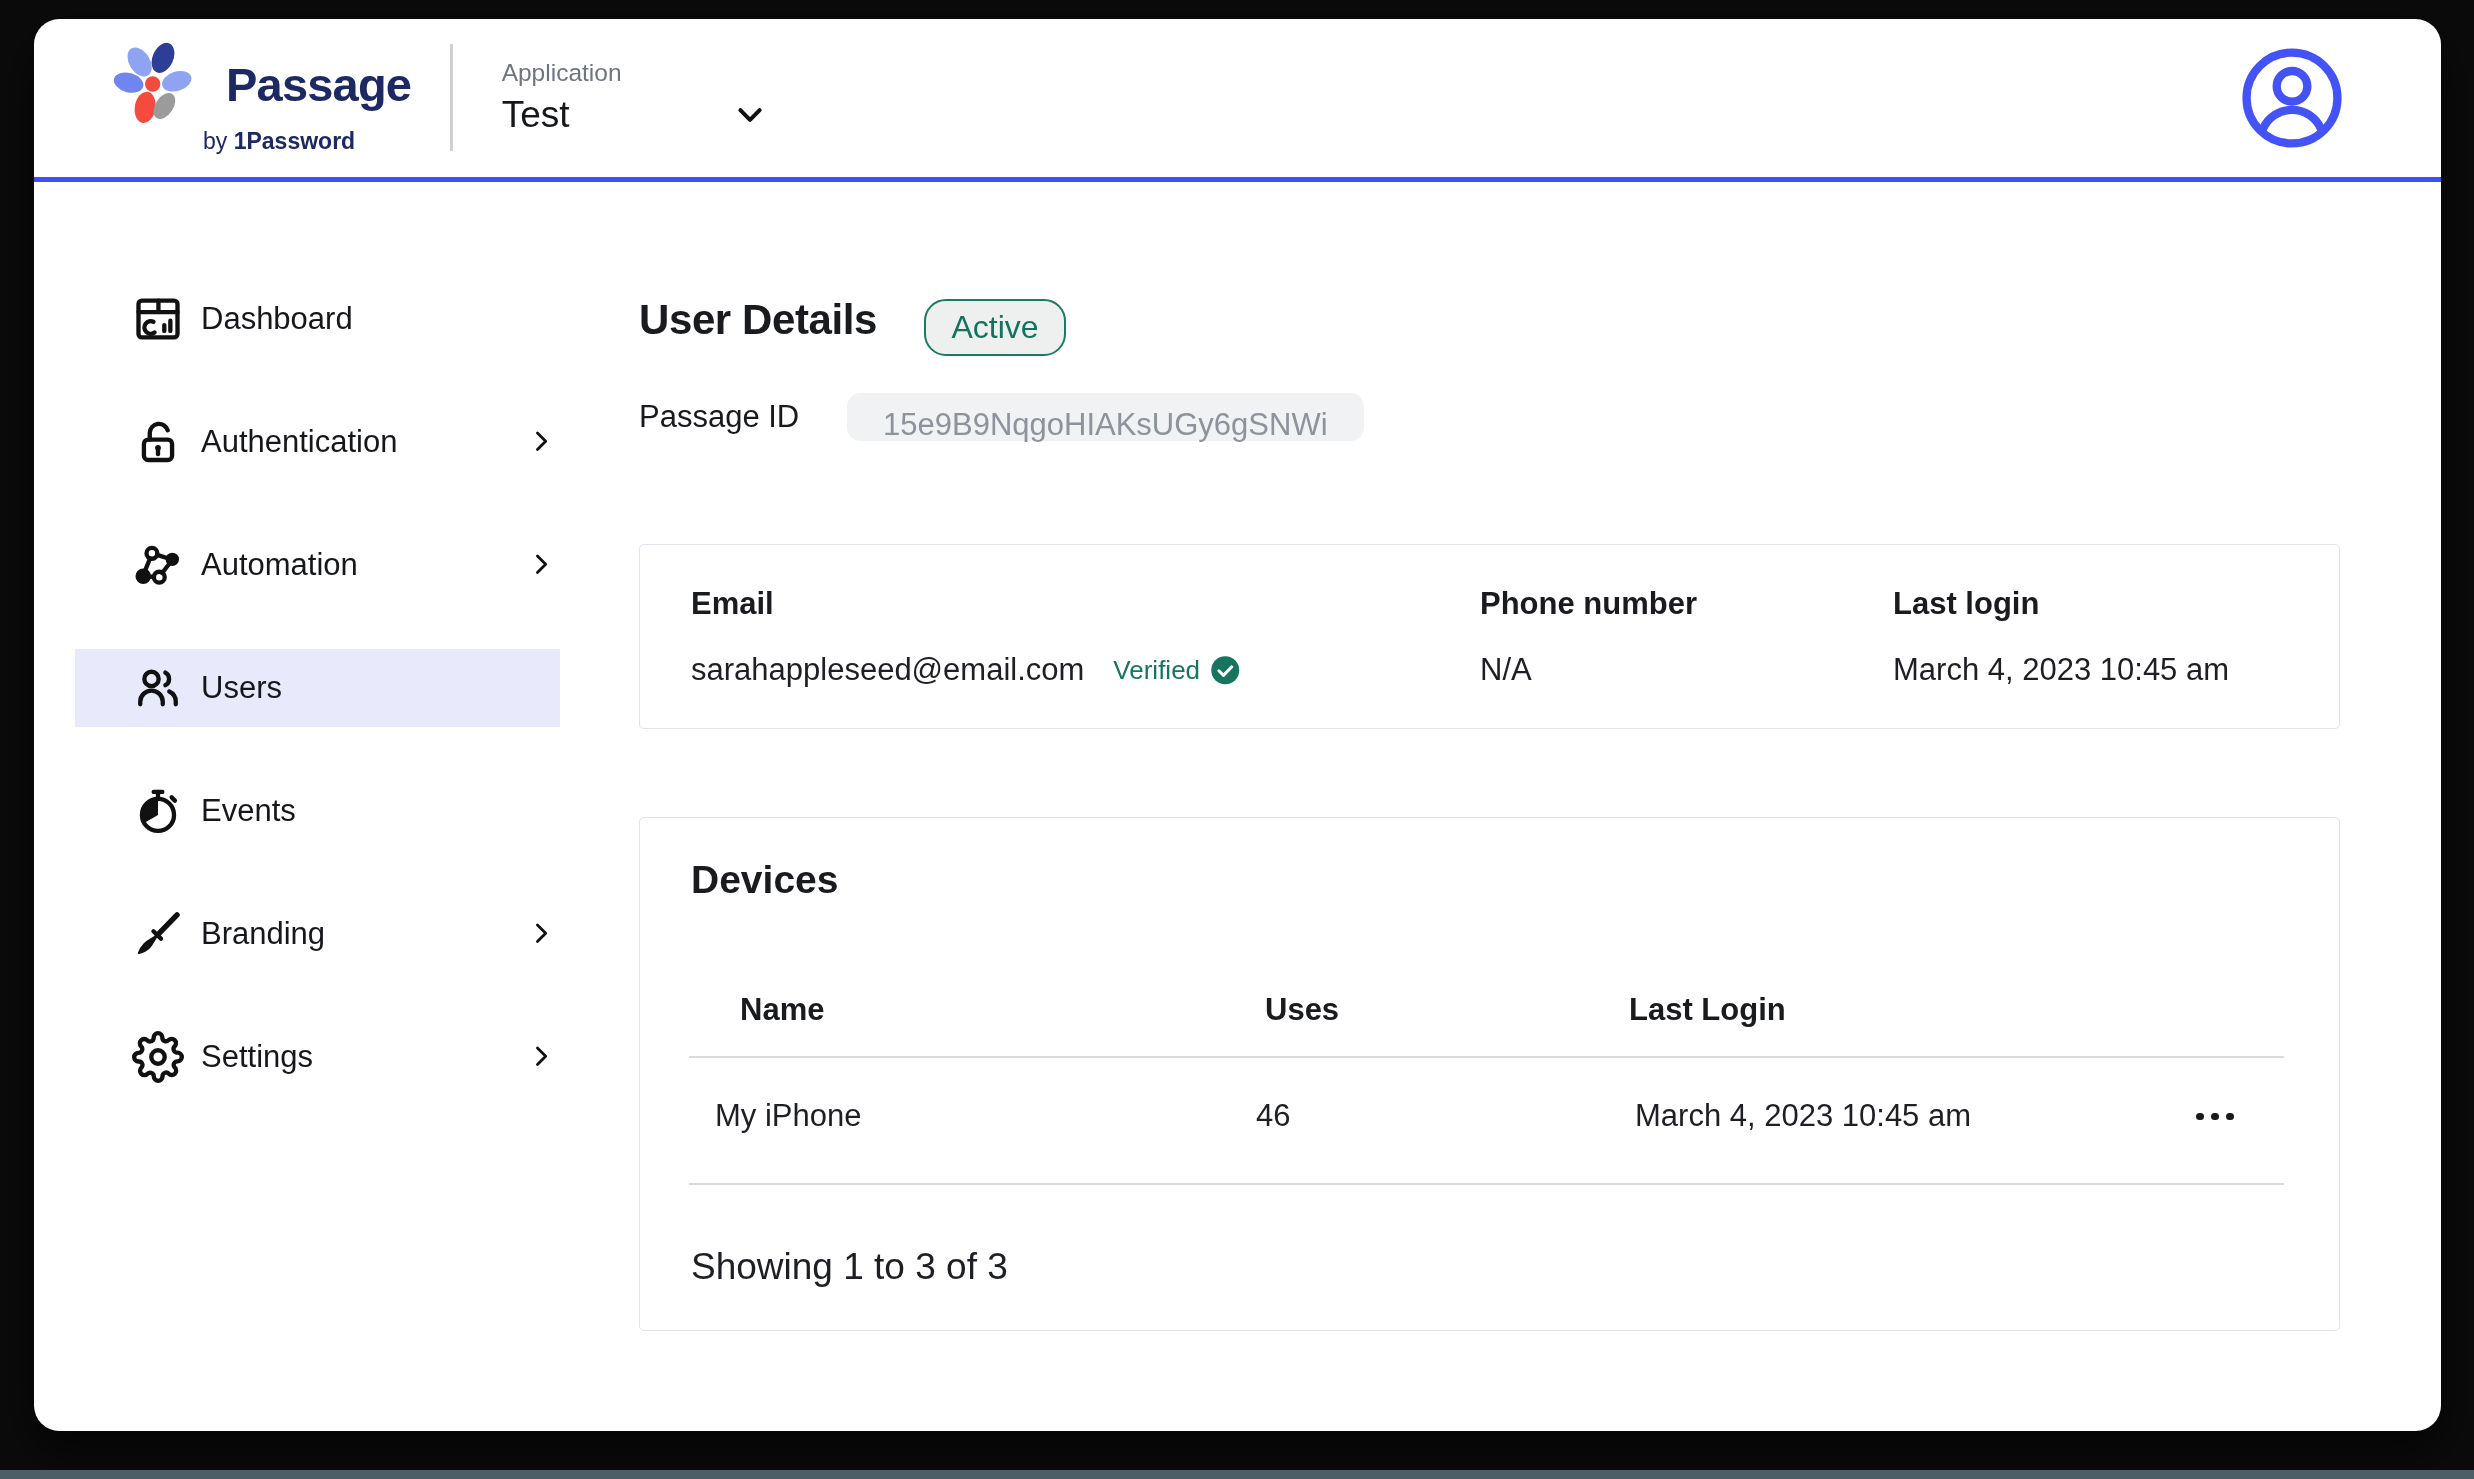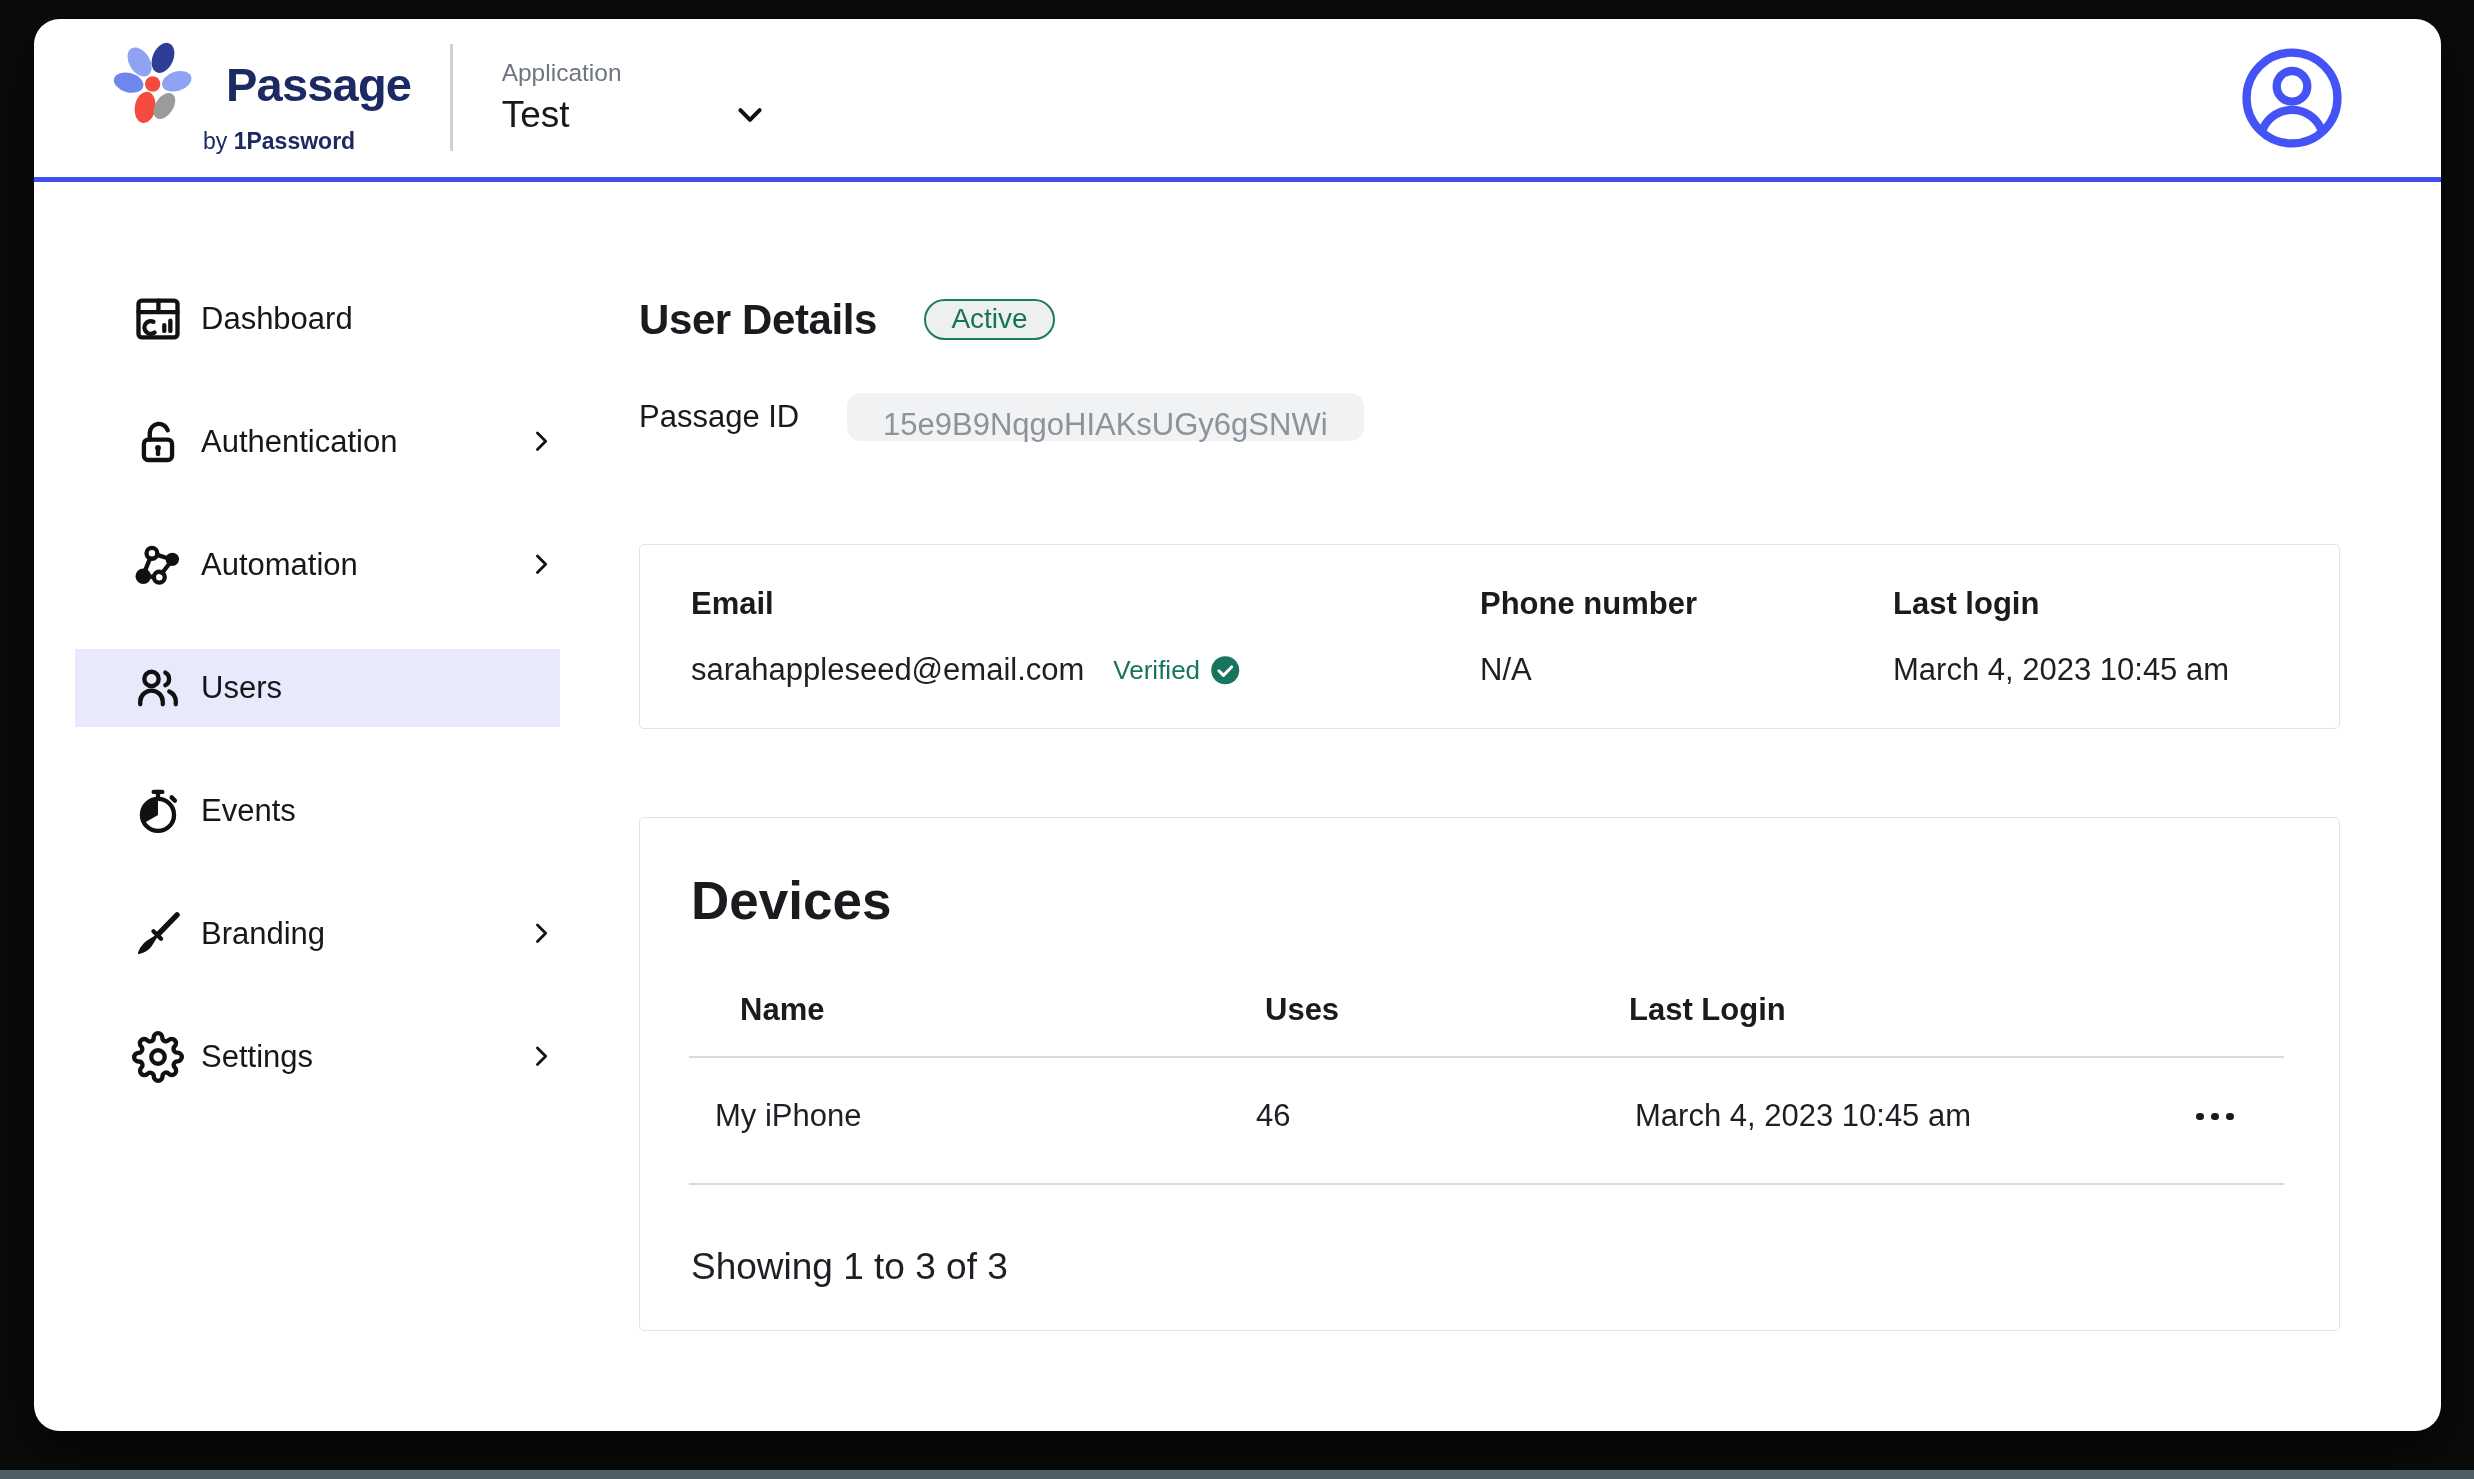--- a/index.html
+++ b/index.html
@@ -43,39 +43,39 @@
   .side-item.active { background:#e8eafb; }
   .side-icon { width:52px; height:52px; flex:0 0 52px; }
   .side-icon svg { width:52px; height:52px; }
   .side-label { margin-left:17px; font-size:31px; color:#15171b; }
   .side-chevron { margin-left:auto; width:30.5px; height:30.5px; }
   
   .main { position:absolute; left:605px; top:182px; width:1802px; }
   .title-row { position:absolute; top:95px; left:0; display:flex; align-items:flex-start; gap:47px; }
   .page-title { font-size:42px; font-weight:bold; color:#191b1f; letter-spacing:-0.4px; }
   .status-badge {
-    margin-top:3.4px; height:41px; padding:0 25.4px; border:2.5px solid #1b7a64; border-radius:22px;
-    background:#edf0ef; color:#15735d; font-size:28px; display:flex; align-items:center;
+    margin-top:3.4px; height:57px; padding:0 25.4px; border:2.5px solid #1b7a64; border-radius:22px;
+    background:#edf0ef; color:#15735d; font-size:32px; display:flex; align-items:center;
   }
   .passage-id-row { position:absolute; top:192px; left:0; display:flex; align-items:center; }
   .passage-id-label { font-size:31px; color:#17191d; width:208px; }
   .passage-id-pill {
     height:48px; line-height:64px; background:#f1f2f4; border-radius:13.5px;
     padding:0 36px; font-size:31px; color:#8d929b; white-space:nowrap;
   }
   .card { border:1.7px solid #e2e3e8; border-radius:5px; background:#fff; }
   .profile-card { position:absolute; top:343px; left:0; width:1701px; height:185px; padding:41px 0 0 51px; }
   .profile-grid { display:grid; grid-template-columns:789px 413px auto; row-gap:30.5px; }
   .field-label { font-size:31px; font-weight:bold; color:#191b1f; }
   .field-value { font-size:31px; color:#1d1f24; white-space:nowrap; }
   .email-value { display:flex; align-items:center; gap:29px; }
   .verified-badge { display:flex; align-items:center; gap:10.2px; color:#17745e; font-size:26px; }
   .verified-badge svg { width:30.5px; height:30.5px; }
   .devices-card { position:absolute; top:616px; left:0; width:1701px; height:514px; }
-  .devices-title { position:absolute; top:52px; left:51px; font-size:53px; font-weight:bold; color:#191b1f; }
+  .devices-title { position:absolute; top:40px; left:51px; font-size:39px; font-weight:bold; color:#191b1f; }
   .th { position:absolute; top:174px; font-size:31px; font-weight:bold; color:#191b1f; }
   .th-name { left:100px; } .th-uses { left:625px; } .th-last { left:989px; }
   .dev-divider { position:absolute; left:49px; width:1595px; height:2.5px; background:#d9dadc; }
   .dev-divider1 { top:238px; } .dev-divider2 { top:365px; }
   .td { position:absolute; top:280px; font-size:31px; color:#1d1f24; white-space:nowrap; }
   .td-name { left:75px; } .td-uses { left:616px; } .td-last { left:995px; }
   .row-actions { position:absolute; top:295px; left:1556px; display:flex; gap:7.6px; cursor:pointer; }
   .row-actions i { width:7.6px; height:7.6px; border-radius:50%; background:#1a1a1a; }
   .dev-footer { position:absolute; top:428px; left:51px; font-size:37px; color:#1d1f24; }
   svg.icon { stroke:#111; fill:none; stroke-width:2; stroke-linecap:round; stroke-linejoin:round; }

